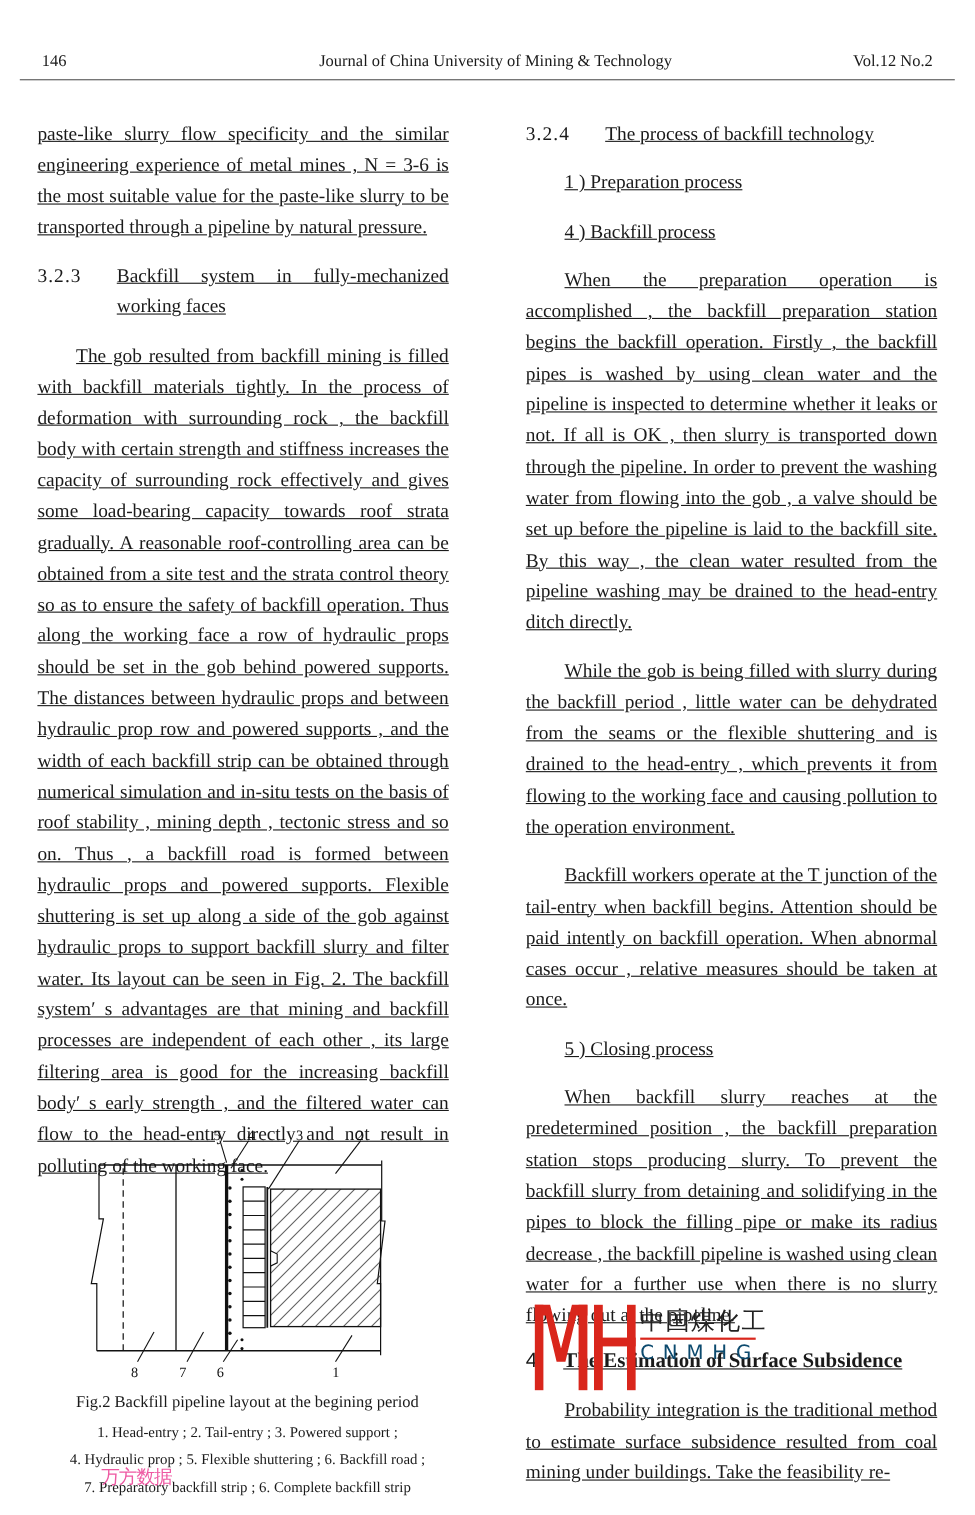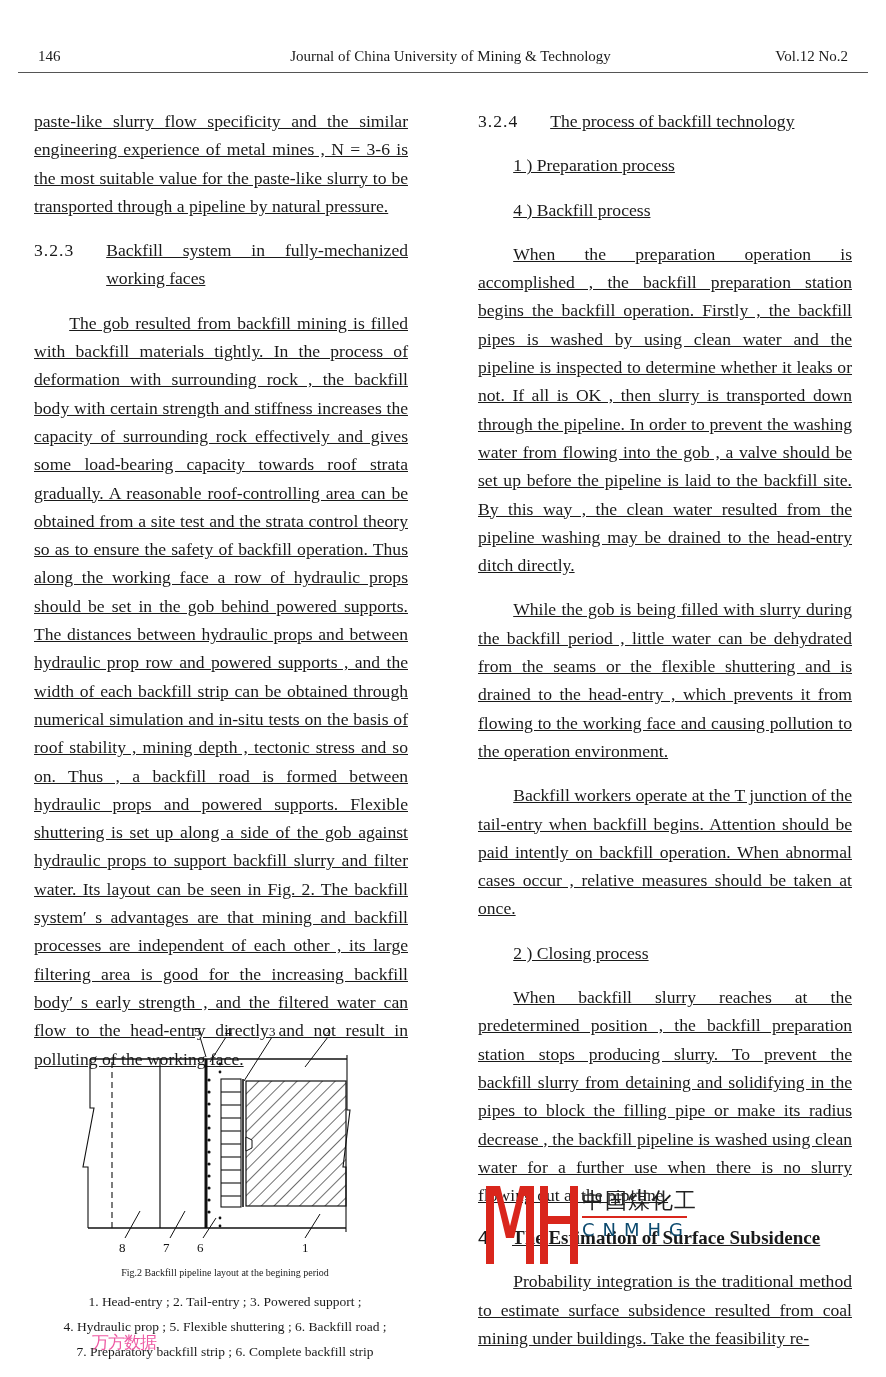--- a/index.html
+++ b/index.html
@@ -71,21 +71,21 @@
       width: 340px;
       height: 240px;
     }
     .caption {
       position: absolute;
       left: 30px;
       width: 390px;
       text-align: center;
       font-size: 15px;
     }
-    .caption.title { top: 1267px; font-size: 10px; }
+    .caption.title { top: 1267px; font-size: 15px; }
     .caption.l1 { top: 1294px; font-size: 13.5px; }
     .caption.l2 { top: 1319px; font-size: 13.5px; }
     .caption.l3 { top: 1344px; font-size: 13.5px; }
 
     .wm-wanfang {
       position: absolute;
       left: 92px;
       top: 1331px;
       font-family: "DejaVu Sans", sans-serif;
       font-size: 17px;
@@ -227,21 +227,21 @@
 <div class="caption l3">7. Preparatory backfill strip ; 6. Complete backfill strip</div>
 <div class="wm-wanfang">万方数据</div>
 
 <div class="col right">
   <p class="sec-head"><span class="num">3.2.4</span><span>The process of backfill technology</span></p>
   <p class="sub-head">1 ) Preparation process</p>
   <p class="sub-head">4 ) Backfill process</p>
   <p class="indent last">When the preparation operation is accomplished , the backfill preparation station begins the backfill operation. Firstly , the backfill pipes is washed by using clean water and the pipeline is inspected to determine whether it leaks or not. If all is OK , then slurry is transported down through the pipeline. In order to prevent the washing water from flowing into the gob , a valve should be set up before the pipeline is laid to the backfill site. By this way , the clean water resulted from the pipeline washing may be drained to the head-entry ditch directly.</p>
   <p class="indent last">While the gob is being filled with slurry during the backfill period , little water can be dehydrated from the seams or the flexible shuttering and is drained to the head-entry , which prevents it from flowing to the working face and causing pollution to the operation environment.</p>
   <p class="indent last">Backfill workers operate at the T junction of the tail-entry when backfill begins. Attention should be paid intently on backfill operation. When abnormal cases occur , relative measures should be taken at once.</p>
-  <p class="sub-head">2 ) Closing process</p>
+  <p class="sub-head">5 ) Closing process</p>
   <p class="indent last">When backfill slurry reaches at the predetermined position , the backfill preparation station stops producing slurry. To prevent the backfill slurry from detaining and solidifying in the pipes to block the filling pipe or make its radius decrease , the backfill pipeline is washed using clean water for a further use when there is no slurry flowing out at the pipeline.</p>
   <p class="sec4-head"><span class="num">4</span><span>The Estimation of Surface Subsidence</span></p>
   <p class="indent">Probability integration is the traditional method to estimate surface subsidence resulted from coal mining under buildings. Take the feasibility re-</p>
 </div>
 
 <div class="wm-cnmhg">
   <svg width="92" height="78" viewBox="0 0 92 78" style="position:absolute;left:0;top:0">
     <g fill="#d9261c">
       <rect x="0" y="0" width="8" height="78"></rect>
       <polygon points="0,0 14,0 24,40 34,0 48,0 48,10 38,10 28,52 20,52 10,10 0,10"></polygon>

